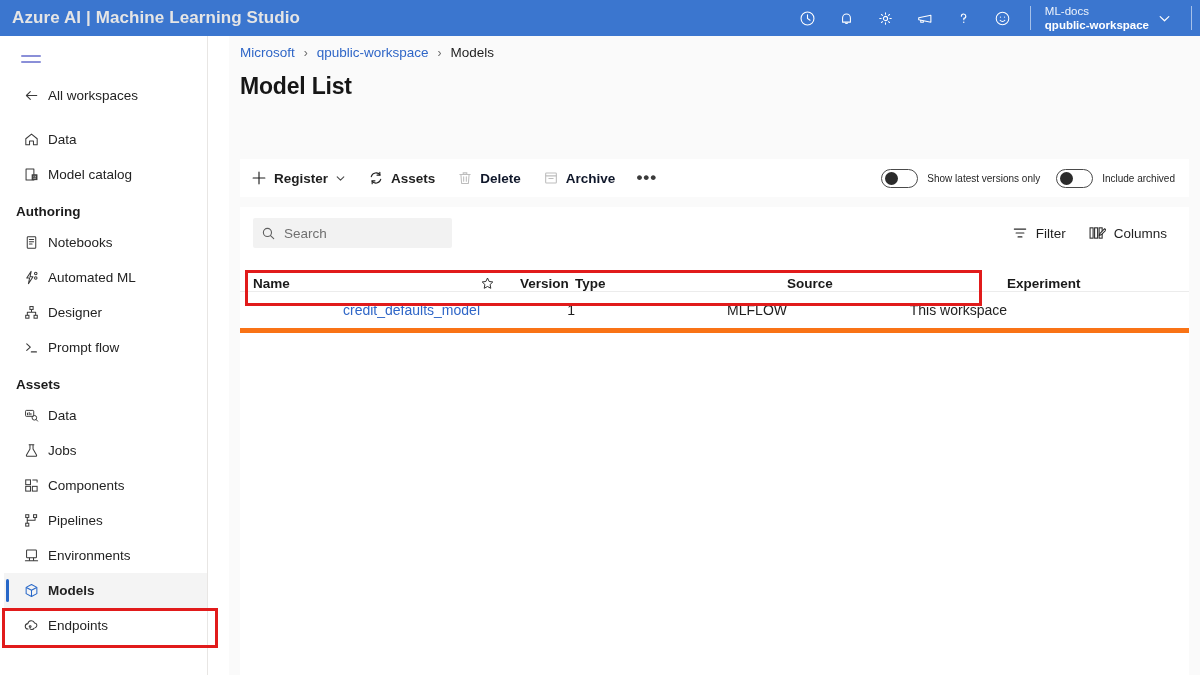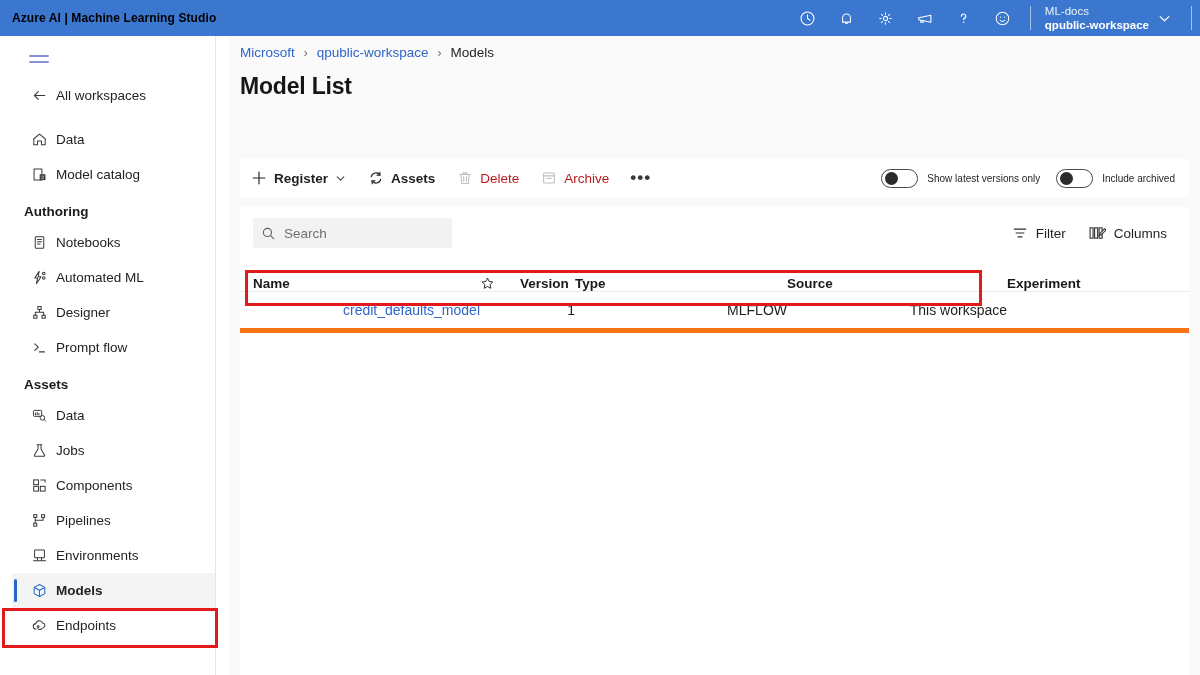--- a/index.html
+++ b/index.html
@@ -13,22 +13,22 @@
   .app { position: relative; width: 1200px; height: 675px; }
 
   
   .topbar {
     position: absolute; left: 0; top: 0; width: 1200px; height: 36px;
     background: #3b76cf;
     display: flex; align-items: center;
     color: #ffffff;
   }
   .brand {
-    font-size: 12px; font-weight: 600; letter-spacing: .1px;
-    padding-left: 12px; white-space: nowrap; color: #000000;
+    font-size: 17px; font-weight: 600; letter-spacing: .1px;
+    padding-left: 12px; white-space: nowrap; color: #e5e5e5;
   }
   .topbar-spacer { flex: 1 1 auto; }
   .topbar-icons { display: flex; align-items: center; height: 36px; }
   .tb-icon {
     width: 39px; height: 36px;
     display: flex; align-items: center; justify-content: center;
     color: #ffffff;
   }
   .tb-icon svg { display: block; }
   .tb-sep { width: 1px; height: 24px; background: rgba(255,255,255,.55); margin: 0 8px; }
@@ -36,21 +36,21 @@
     display: flex; align-items: center; height: 21px;
     padding: 0 4px 0 6px; color: #fff;
   }
   .ws-text { display: flex; flex-direction: column; justify-content: center; line-height: 1.05; }
   .ws-top { font-size: 11.5px; font-weight: 400; color: #eef3fb; }
   .ws-bot { font-size: 11.5px; font-weight: 700; color: #ffffff; margin-top: 2px; }
   .ws-chev { width: 30px; display: flex; align-items: center; justify-content: center; }
 
   
   .sidebar {
-    position: absolute; left: 12px; top: 36px; width: 204px; height: 639px;
+    position: absolute; left: 4px; top: 36px; width: 204px; height: 639px;
     background: #ffffff;
     border-right: 1px solid #e8e6e4;
   }
   .hamburger { height: 34px; display: flex; align-items: center; padding-left: 17px; margin-top: 6px; }
   .hamburger .bars { width: 20px; }
   .hamburger .bars span {
     display: block; height: 1.8px; background: #8a8fd8; margin: 4px 0; border-radius: 1px;
   }
   .navitem {
     height: 35px; display: flex; align-items: center;
@@ -97,21 +97,21 @@
   .cmdcard {
     position: absolute; left: 11px; top: 123px; width: 949px; height: 38px;
     background: #ffffff;
     display: flex; align-items: center;
   }
   .cmd {
     display: flex; align-items: center; height: 38px; padding: 0 11px;
     font-size: 13.5px; font-weight: 700; color: #1f1f1f; cursor: pointer; white-space: nowrap;
   }
   .cmd .ci { display: flex; align-items: center; justify-content: center; margin-right: 7px; color: #1f1f1f; }
-  .cmd.disabled { color: #b91c1c; cursor: default; font-weight: 400; text-align: center; }
+  .cmd.disabled { color: #0f172a; cursor: default; font-weight: 700; text-align: center; }
   .cmd.disabled .ci { color: #bdbdbd; }
   .cmd .chev { margin-left: 7px; color: #4a4a4a; display: flex; align-items: center; }
   .cmd.more { font-size: 17px; letter-spacing: 1px; padding: 0 10px; color: #3b3b3b; }
   .cmd-spacer { flex: 1 1 auto; }
   .toggle-wrap { display: flex; align-items: center; padding-right: 14px; }
   .tgl-group { display: flex; align-items: center; margin-left: 16px; cursor: pointer; }
   .tgl {
     width: 37px; height: 19px; border-radius: 10px;
     border: 1px solid #4a4a4a; background: #ffffff;
     position: relative; margin-right: 9px;

